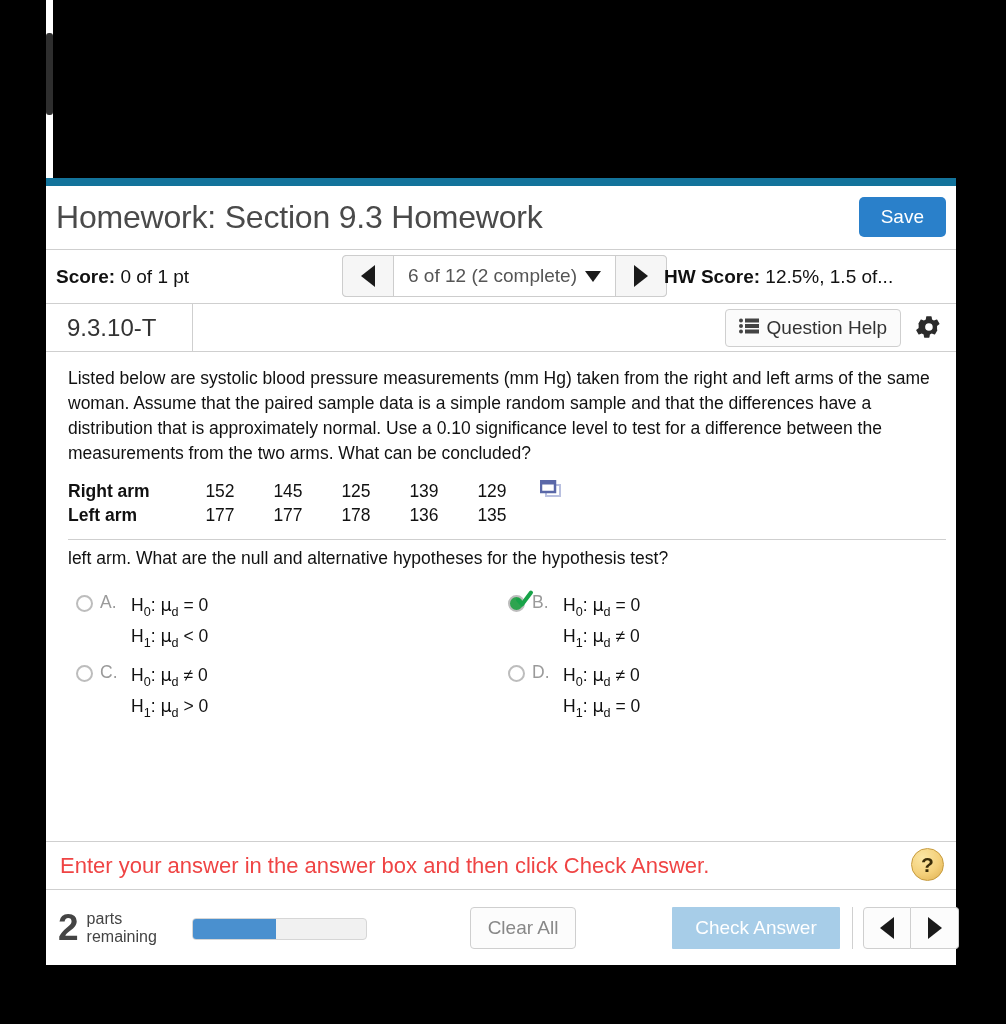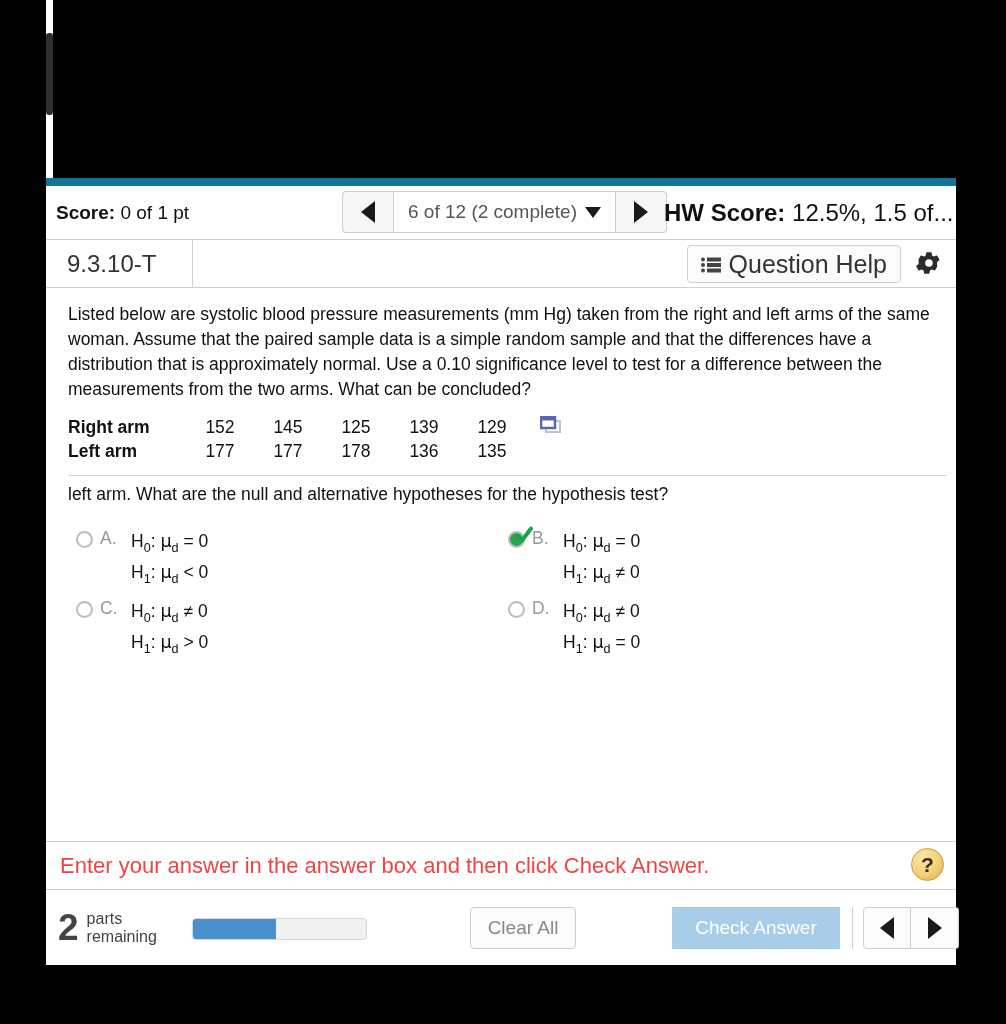--- a/index.html
+++ b/index.html
@@ -148,21 +148,21 @@
   }
   .tri-right {
     width: 0; height: 0;
     border-top: 11px solid transparent;
     border-bottom: 11px solid transparent;
     border-left: 14px solid #1a1a1a;
   }
   .hwscore {
     position: absolute;
     left: 618px;
-    font-size: 24px;
+    font-size: 19px;
     color: #111;
     white-space: nowrap;
   }
   .hwscore b { font-weight: bold; }
 
   
   .qidbar {
     position: relative;
     height: 48px;
     border-bottom: 1px solid #cfcfcf;
@@ -186,21 +186,21 @@
     top: 5px;
     height: 38px;
     display: flex;
     align-items: center;
     gap: 8px;
     padding: 0 13px;
     background: #fbfbfb;
     border: 1px solid #cfcfcf;
     border-radius: 4px;
     cursor: pointer;
-    font-size: 25px;
+    font-size: 19px;
     color: #333;
     font-family: "Liberation Sans", sans-serif;
   }
   .gear-btn {
     position: absolute;
     right: 10px;
     top: 7px;
     width: 34px; height: 34px;
     cursor: pointer;
     display: flex; align-items: center; justify-content: center;
@@ -423,20 +423,24 @@
 </head>
 <body>
 
 <div id="root">
 
   <div class="scroll-track"></div>
   <div class="scroll-thumb"></div>
 
   <div class="panel">
 
+    <div class="titlebar">
+      <div class="hw-title">Homework: Section 9.3 Homework</div>
+      <button class="save-btn">Save</button>
+    </div>
 
     <div class="scorebar">
       <div class="score-text">
         <b>Score:</b>
         <span>0 of 1 pt</span>
       </div>
 
       <div class="navpill">
         <div class="arrowbtn">
           <span class="tri-left"></span>

